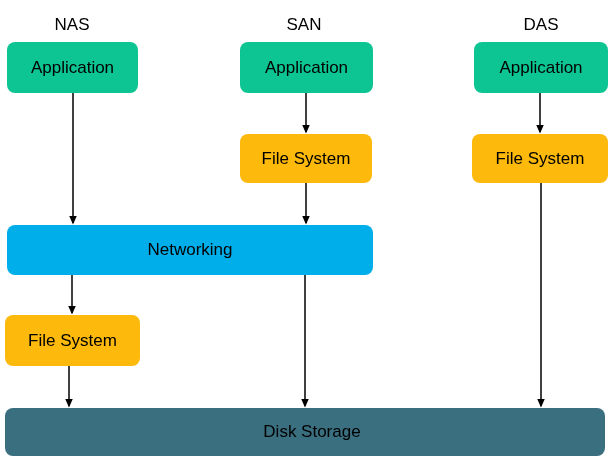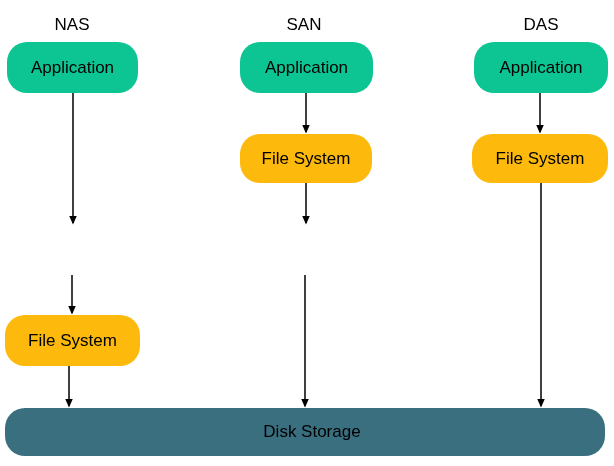--- a/index.html
+++ b/index.html
@@ -23,21 +23,21 @@
     color: #000000;
     white-space: nowrap;
     margin-top: 6px;
   }
   #header-nas { left: 72px; }
   #header-san { left: 304px; }
   #header-das { left: 541px; }
 
   .node {
     position: absolute;
-    border-radius: 20px;
+    border-radius: 8px;
     display: flex;
     align-items: center;
     justify-content: center;
     font-size: 17px;
     color: #000000;
     box-sizing: border-box;
     white-space: nowrap;
   }
   #node-nas-application { left: 7px;   top: 42px;  width: 131px; height: 51px; }
   #node-san-application { left: 240px; top: 42px;  width: 133px; height: 51px; }
@@ -69,20 +69,21 @@
   <div class="node" id="node-nas-application" style="background-color: rgb(13, 197, 147);">Application</div>
 
   <div class="node" id="node-san-application" style="background-color: rgb(13, 197, 147);">Application</div>
 
   <div class="node" id="node-das-application" style="background-color: rgb(13, 197, 147);">Application</div>
 
   <div class="node" id="node-san-file-system" style="background-color: rgb(253, 185, 12);">File System</div>
 
   <div class="node" id="node-das-file-system" style="background-color: rgb(253, 185, 12);">File System</div>
 
+  <div class="node" id="node-networking" style="background-color: rgb(0, 174, 234);">Networking</div>
 
   <div class="node" id="node-nas-file-system" style="background-color: rgb(253, 185, 12);">File System</div>
 
   <div class="node" id="node-disk-storage" style="background-color: rgb(58, 111, 128);">Disk Storage</div>
 
   <svg id="connector-layer" width="614" height="466" viewBox="0 0 614 466" xmlns="http://www.w3.org/2000/svg">
     <defs>
       <marker id="arrowhead" markerWidth="9" markerHeight="8" refX="7.5" refY="4" orient="auto" markerUnits="userSpaceOnUse">
         <path d="M0,0 L9,4 L0,8 z" fill="#000000"></path>
       </marker>

